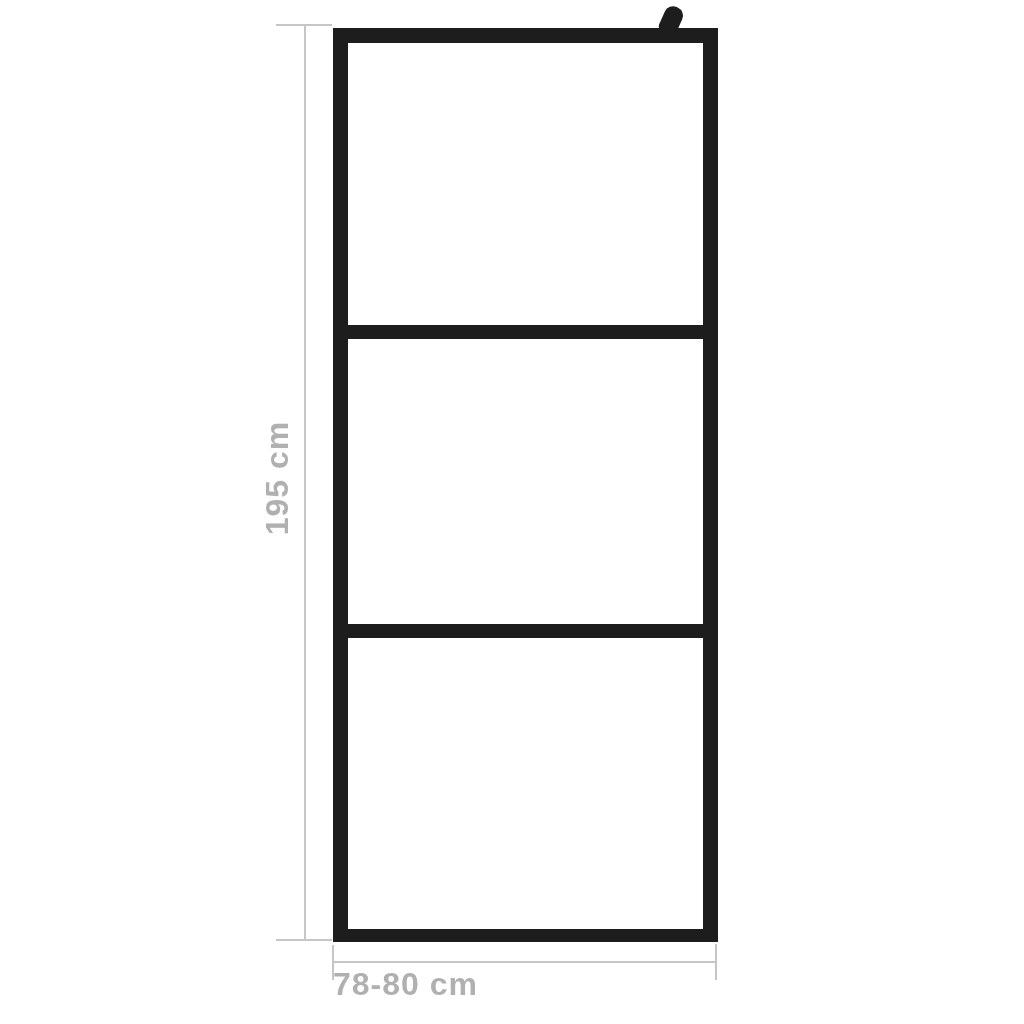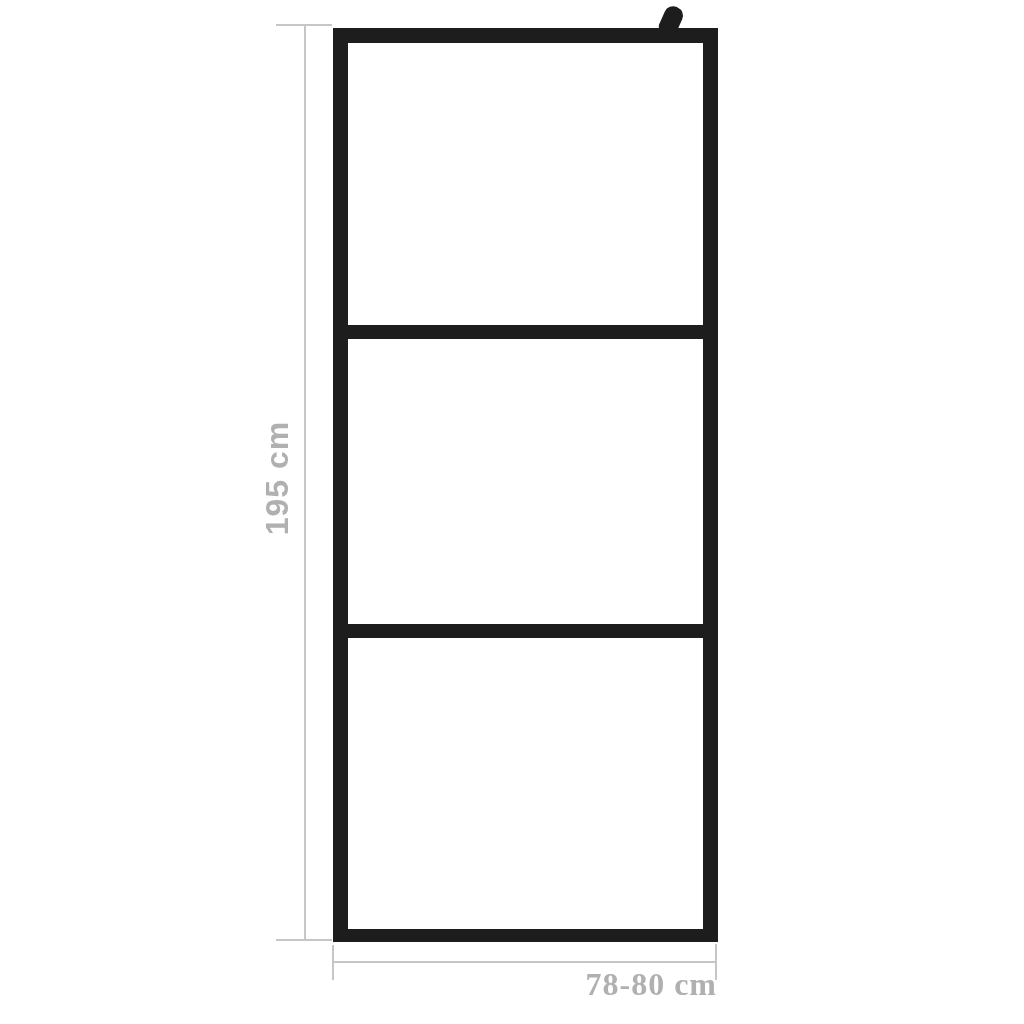--- a/index.html
+++ b/index.html
@@ -77,22 +77,21 @@
     height: 40px;
     display: flex;
     align-items: center;
     justify-content: center;
     transform: rotate(-90deg);
   }
   .width-label {
     left: 333px;
     top: 966px;
     width: 384px;
-    text-align: right;
-    font-family: Liberation Serif, serif;
+    text-align: left;
   }
 </style>
 </head>
 <body>
 
 <div class="stage">
 
   <div class="dim vdim-line"></div>
   <div class="dim vdim-cap-top"></div>
   <div class="dim vdim-cap-bottom"></div>

